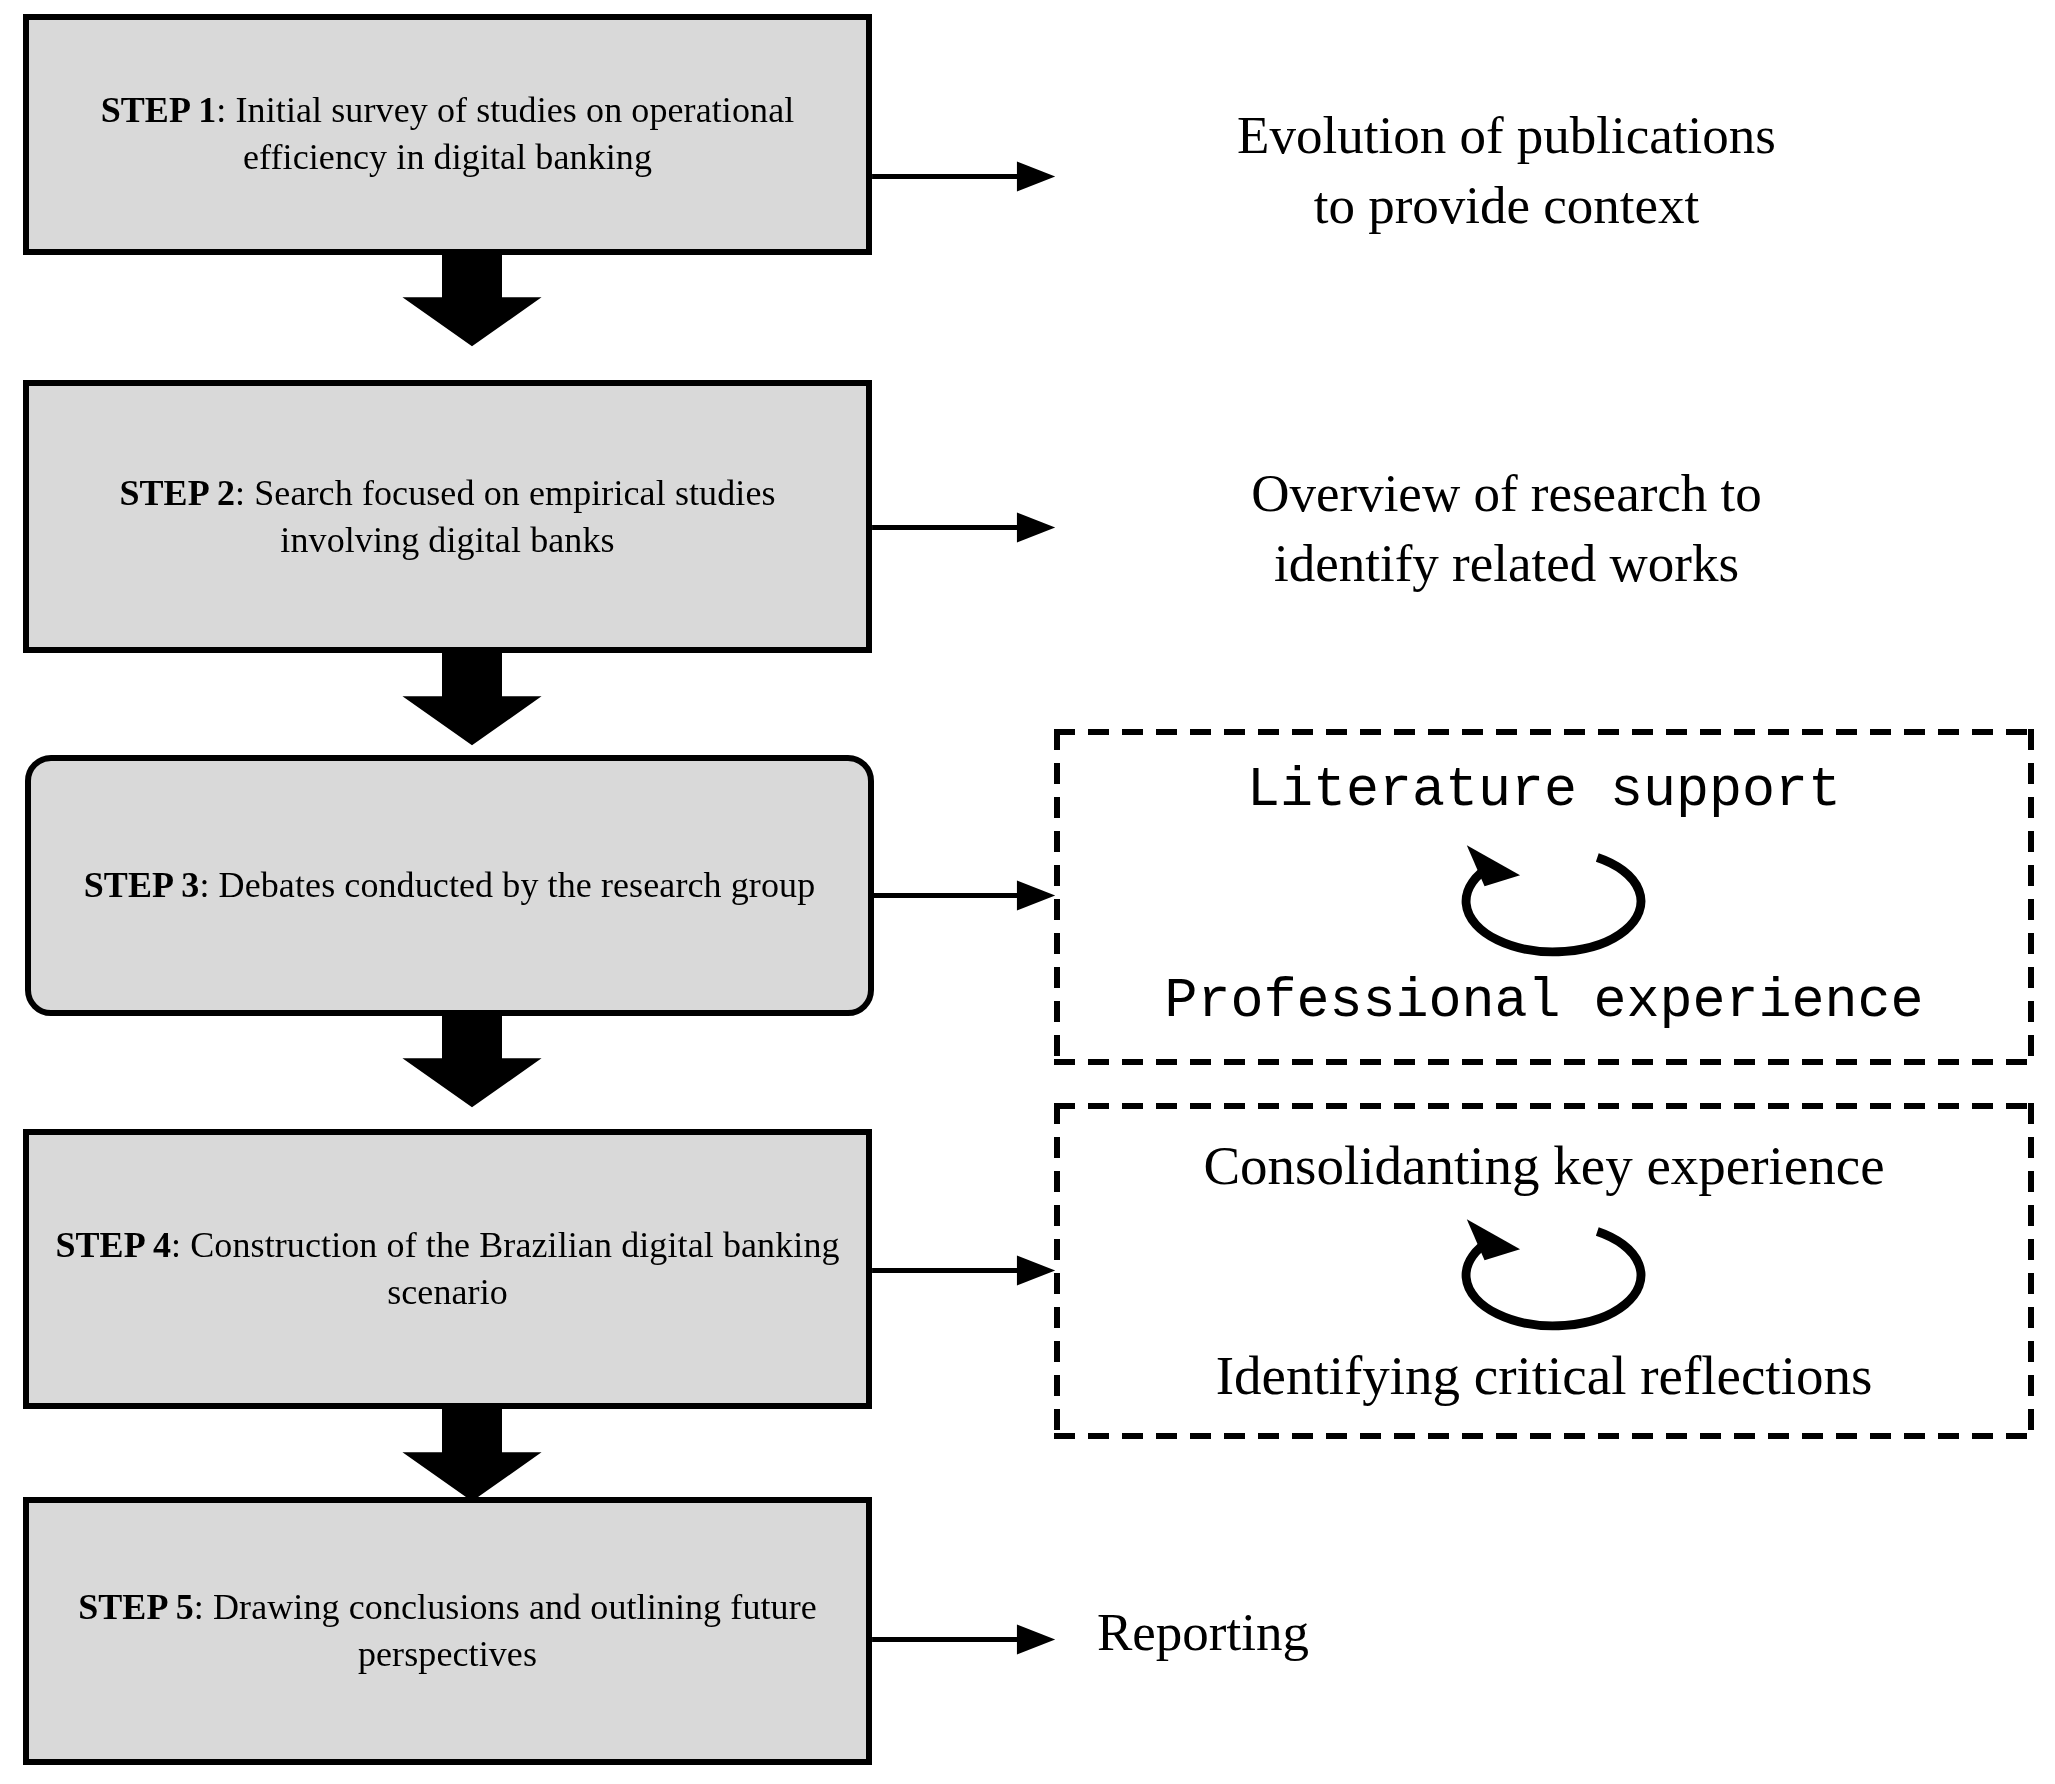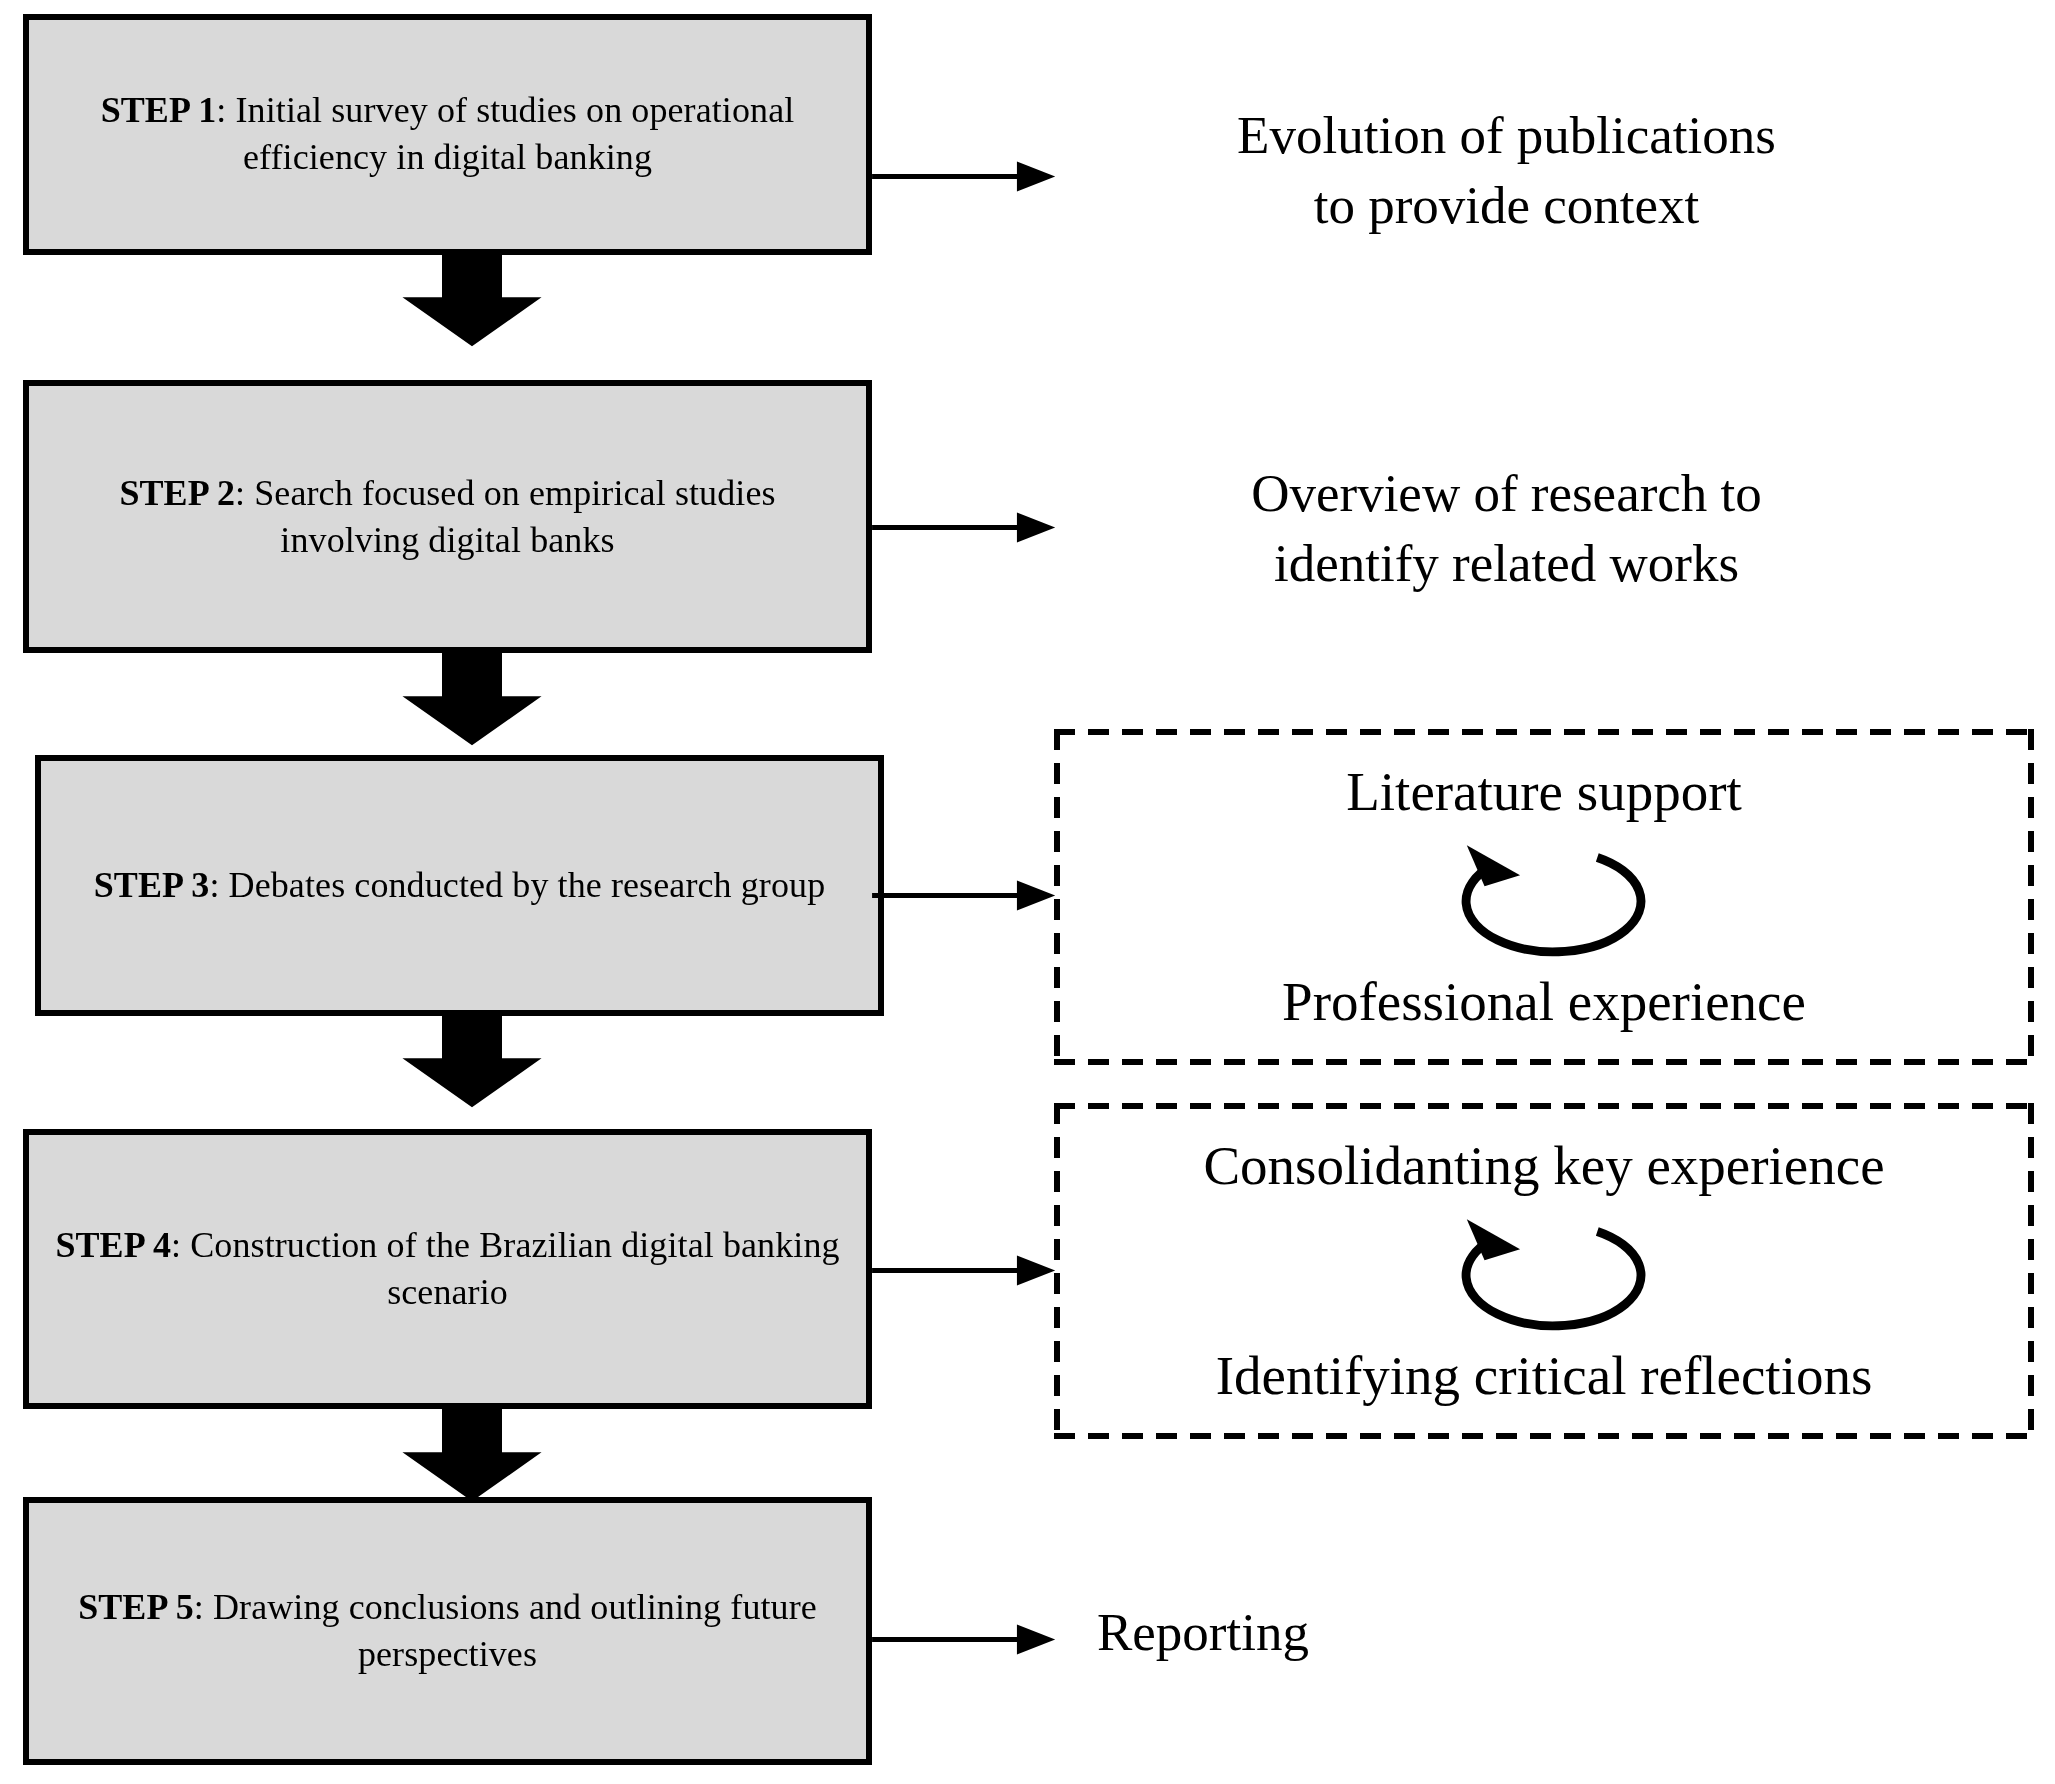--- a/index.html
+++ b/index.html
@@ -148,40 +148,40 @@
       <line x1="0" y1="30" x2="216" y2="30" stroke="#000000" stroke-width="7"></line>
       <polygon points="212,8 268,30 212,52" fill="#000000"></polygon>
     </svg>
   </div>
 
   <div class="annot" style="left:1076px; top:459px; width:861px;">
     <div>Overview of research to</div>
     <div>identify related works</div>
   </div>
 
-  <div class="step-box" id="box3" style="left:35px; top:755px; width:849px; height:261px;">
+  <div class="step-box" id="box3" style="left:25px; top:755px; width:849px; height:261px;border-radius:26px;">
     <div class="step-text">
       <span class="lbl">STEP 3</span><span>: </span><span>Debates conducted by the research group</span>
     </div>
   </div>
 
   <div class="block-arrow" style="left:397px; top:1013px; width:150px; height:96px;">
     <svg width="150" height="96" viewBox="0 0 220 140">
       <polygon points="66,0 154,0 154,66 212,66 110,138 8,66 66,66" fill="#000000"></polygon>
     </svg>
   </div>
 
   <div class="side-arrow" style="left:872px; top:875px; width:186px; height:41px;">
     <svg width="186" height="41" viewBox="0 0 272 60">
       <line x1="0" y1="30" x2="216" y2="30" stroke="#000000" stroke-width="7"></line>
       <polygon points="212,8 268,30 212,52" fill="#000000"></polygon>
     </svg>
   </div>
 
-  <div class="dashed-box" id="dbox1" style="left:1054px; top:729px; width:980px; height:336px;">
+  <div class="dashed-box" id="dbox1" style="left:1054px; top:729px; width:980px; height:336px;font-family:Liberation Mono, monospace;">
     <div class="dbl dash-h" style="top:0;"></div>
     <div class="dbl dash-h" style="bottom:0;"></div>
     <div class="dbl dash-v" style="left:0;"></div>
     <div class="dbl dash-v" style="right:0;"></div>
     <div class="dashed-inner">
       <div class="dashed-line-text">Literature support</div>
       <span class="loop-wrap">
         <svg width="226" height="123" viewBox="0 0 330 180">
           <path d="M 243 30 A 128 74 0 1 1 88 42" fill="none" stroke="#000000" stroke-width="13" stroke-linecap="butt"></path>
           <polygon points="52,12 130,56 78,72" fill="#000000"></polygon>

